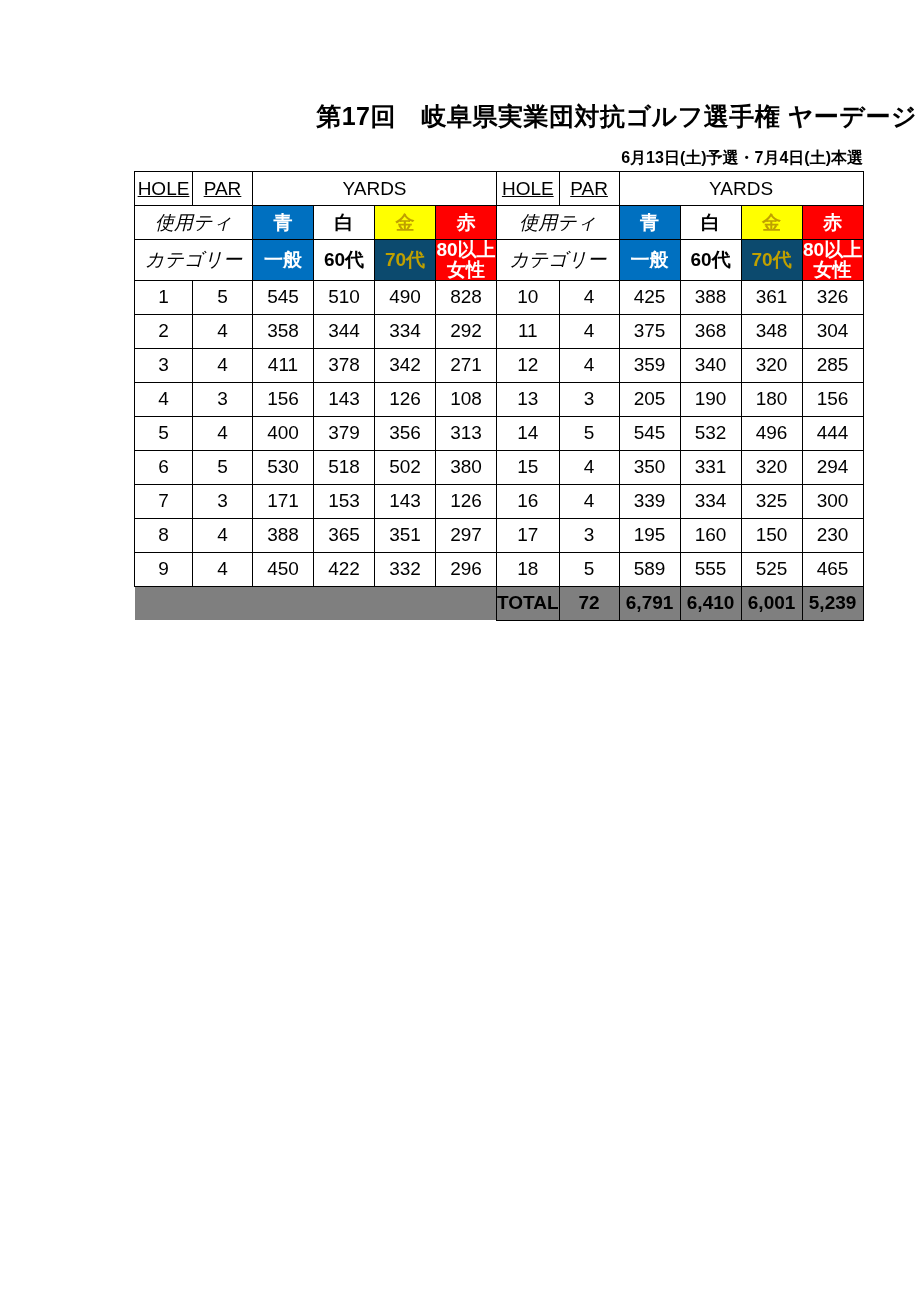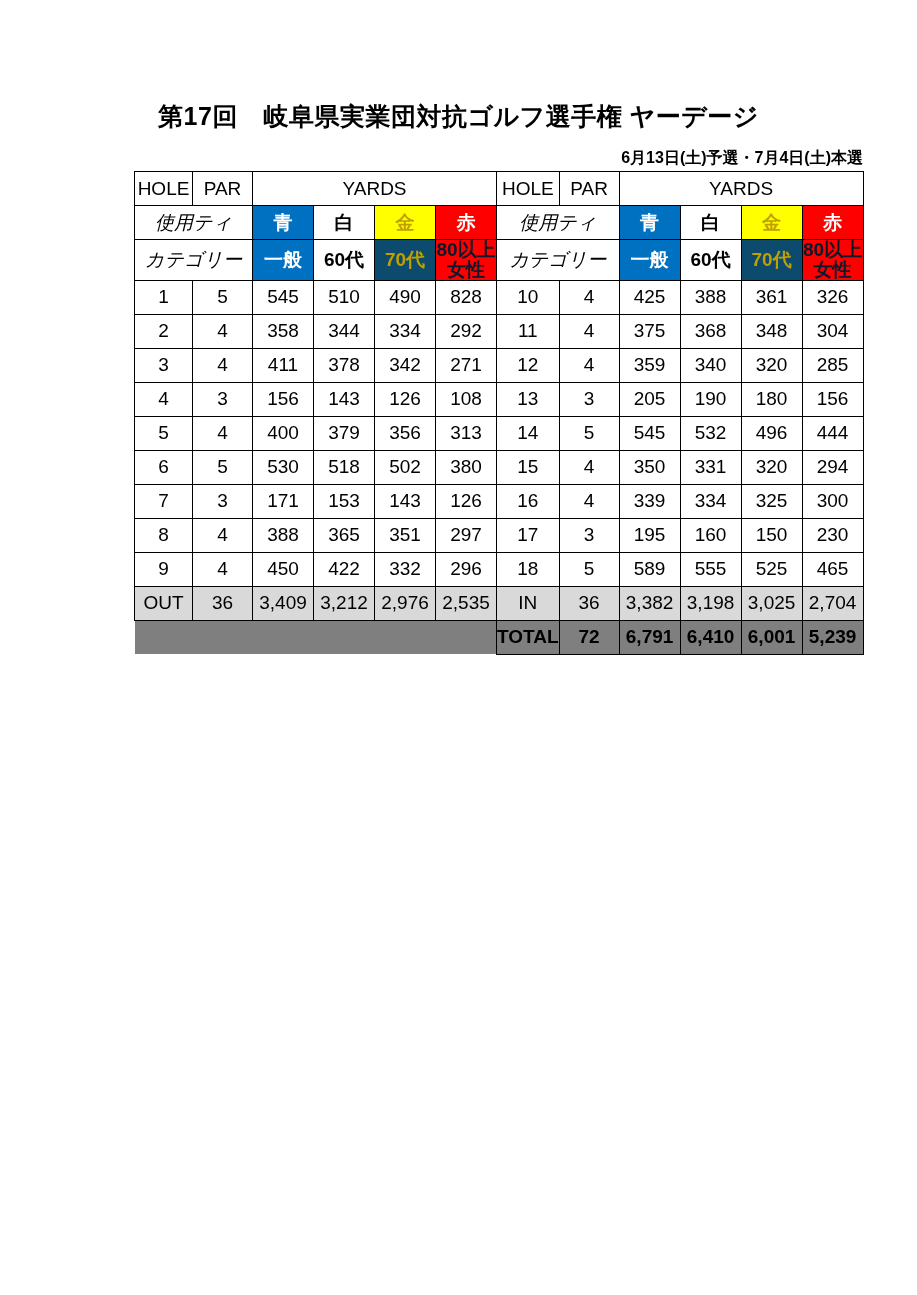--- a/index.html
+++ b/index.html
@@ -18,21 +18,21 @@
   .page {
     position: relative;
     width: 917px;
     height: 1295px;
   }
   .title {
     position: absolute;
     top: 100px;
     left: 0;
     width: 917px;
-    text-align: center;
+    text-align: right;
     font-size: 25px;
     font-weight: bold;
     letter-spacing: 0.5px;
   }
   .subtitle {
     position: absolute;
     top: 148px;
     left: 0;
     width: 863px;
     text-align: right;
@@ -56,20 +56,21 @@
     height: 33px;
     padding: 0;
   }
   
   .c-hole { width: 58px; }
   .c-par  { width: 60px; }
   .c-y    { width: 61px; }
 
   .hdr {
     font-size: 17px;
+    text-decoration: underline;
   }
   .hdr-yards {
     font-size: 17px;
   }
   .small-lbl {
     font-size: 14px;
     font-style: italic;
   }
   .tee-blue {
     background: #0070c0;
@@ -108,21 +109,21 @@
     font-size: 15px;
   }
   .cat-gold {
     background: #0c4a6e;
     color: #bfa000;
     font-weight: bold;
     font-size: 14px;
   }
   .cat-red {
     background: #ff0000;
-    color: #0f172a;
+    color: #ffffff;
     font-weight: bold;
     font-size: 12px;
     line-height: 1.05;
   }
   .sum {
     background: #d9d9d9;
     font-size: 19px;
   }
   .sum-label {
     background: #d9d9d9;
@@ -322,34 +323,20 @@
           <td>332</td>
           <td>296</td>
           <td>18</td>
           <td>5</td>
           <td>589</td>
           <td>555</td>
           <td>525</td>
           <td>465</td>
         </tr>
 
-        <tr>
-          <td class="sum-label">OUT</td>
-          <td class="sum">36</td>
-          <td class="sum">3,409</td>
-          <td class="sum">3,212</td>
-          <td class="sum">2,976</td>
-          <td class="sum">2,535</td>
-          <td class="sum-label">IN</td>
-          <td class="sum">36</td>
-          <td class="sum">3,382</td>
-          <td class="sum">3,198</td>
-          <td class="sum">3,025</td>
-          <td class="sum">2,704</td>
-        </tr>
 
         <tr class="total-row">
           <td class="spacer-cell"></td>
           <td class="spacer-cell"></td>
           <td class="spacer-cell"></td>
           <td class="spacer-cell"></td>
           <td class="spacer-cell"></td>
           <td class="spacer-cell"></td>
           <td class="total-lbl">TOTAL</td>
           <td class="total-num">72</td>

